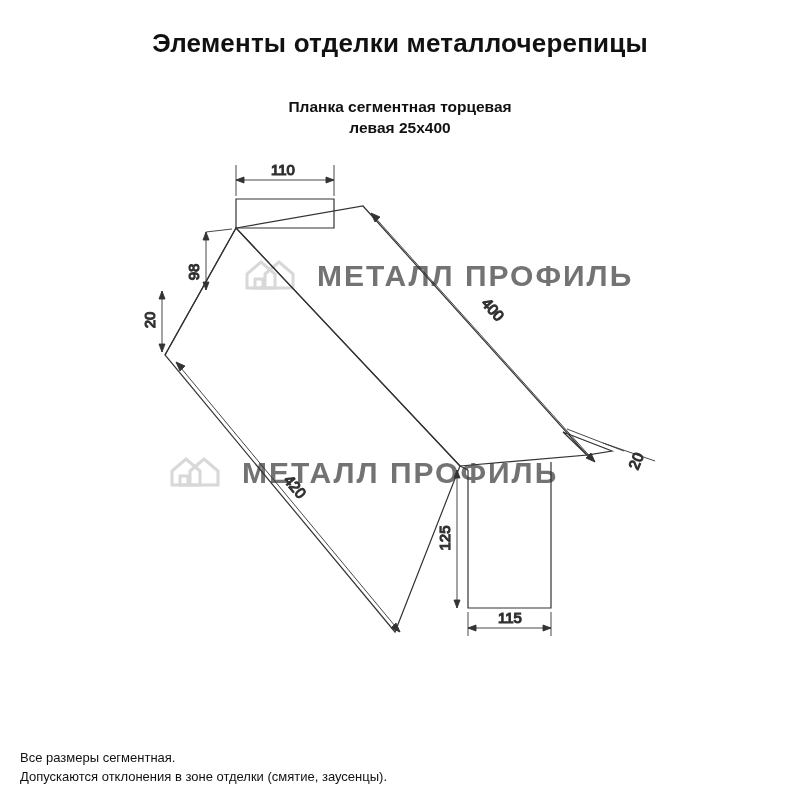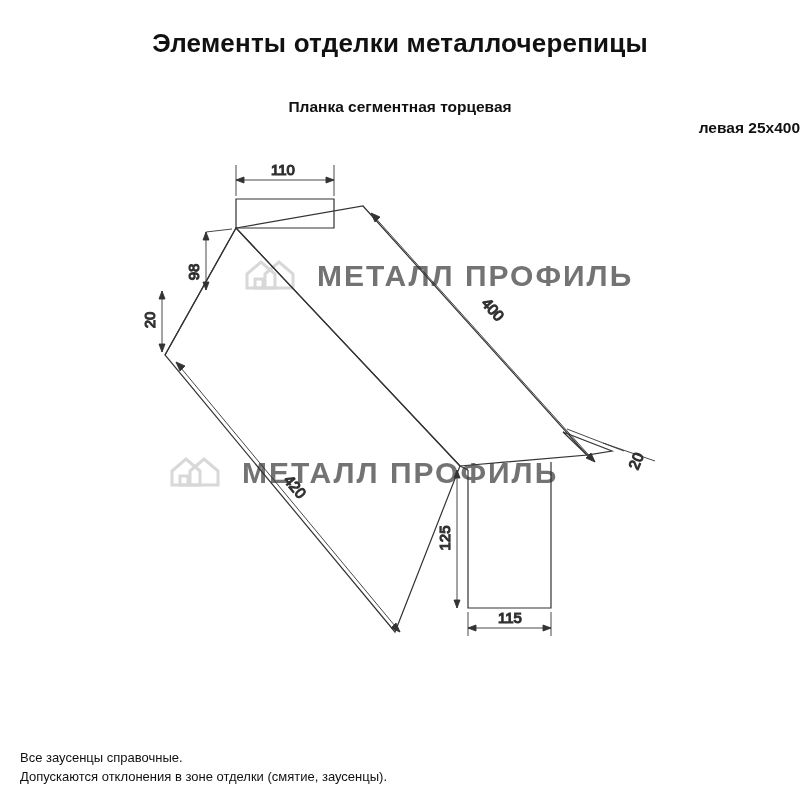--- a/index.html
+++ b/index.html
@@ -36,21 +36,20 @@
     left: 0;
     width: 800px;
     text-align: center;
     font-size: 15.5px;
     font-weight: 700;
     line-height: 21px;
     color: #111;
   }
   .subtitle .line2 {
     display: block;
-    text-align: right;
   }
   .drawing {
     position: absolute;
     top: 0;
     left: 0;
     width: 800px;
     height: 800px;
   }
   .footnotes {
     position: absolute;
@@ -191,17 +190,17 @@
         <path d="M468 628 L551 628"></path>
         <path d="M468 628 L476 625 L476 631 Z" fill="#333"></path>
         <path d="M551 628 L543 625 L543 631 Z" fill="#333"></path>
       </g>
       <text x="510" y="623" font-size="15" text-anchor="middle">115</text>
 
     </g>
   </svg>
 
   <div class="footnotes">
-    <div>Все заусенцы справочные.</div>
+    <div>Все размеры сегментная.</div>
     <div>Допускаются отклонения в зоне отделки (смятие, заусенцы).</div>
   </div>
 
 </div>
 
 </body></html>

